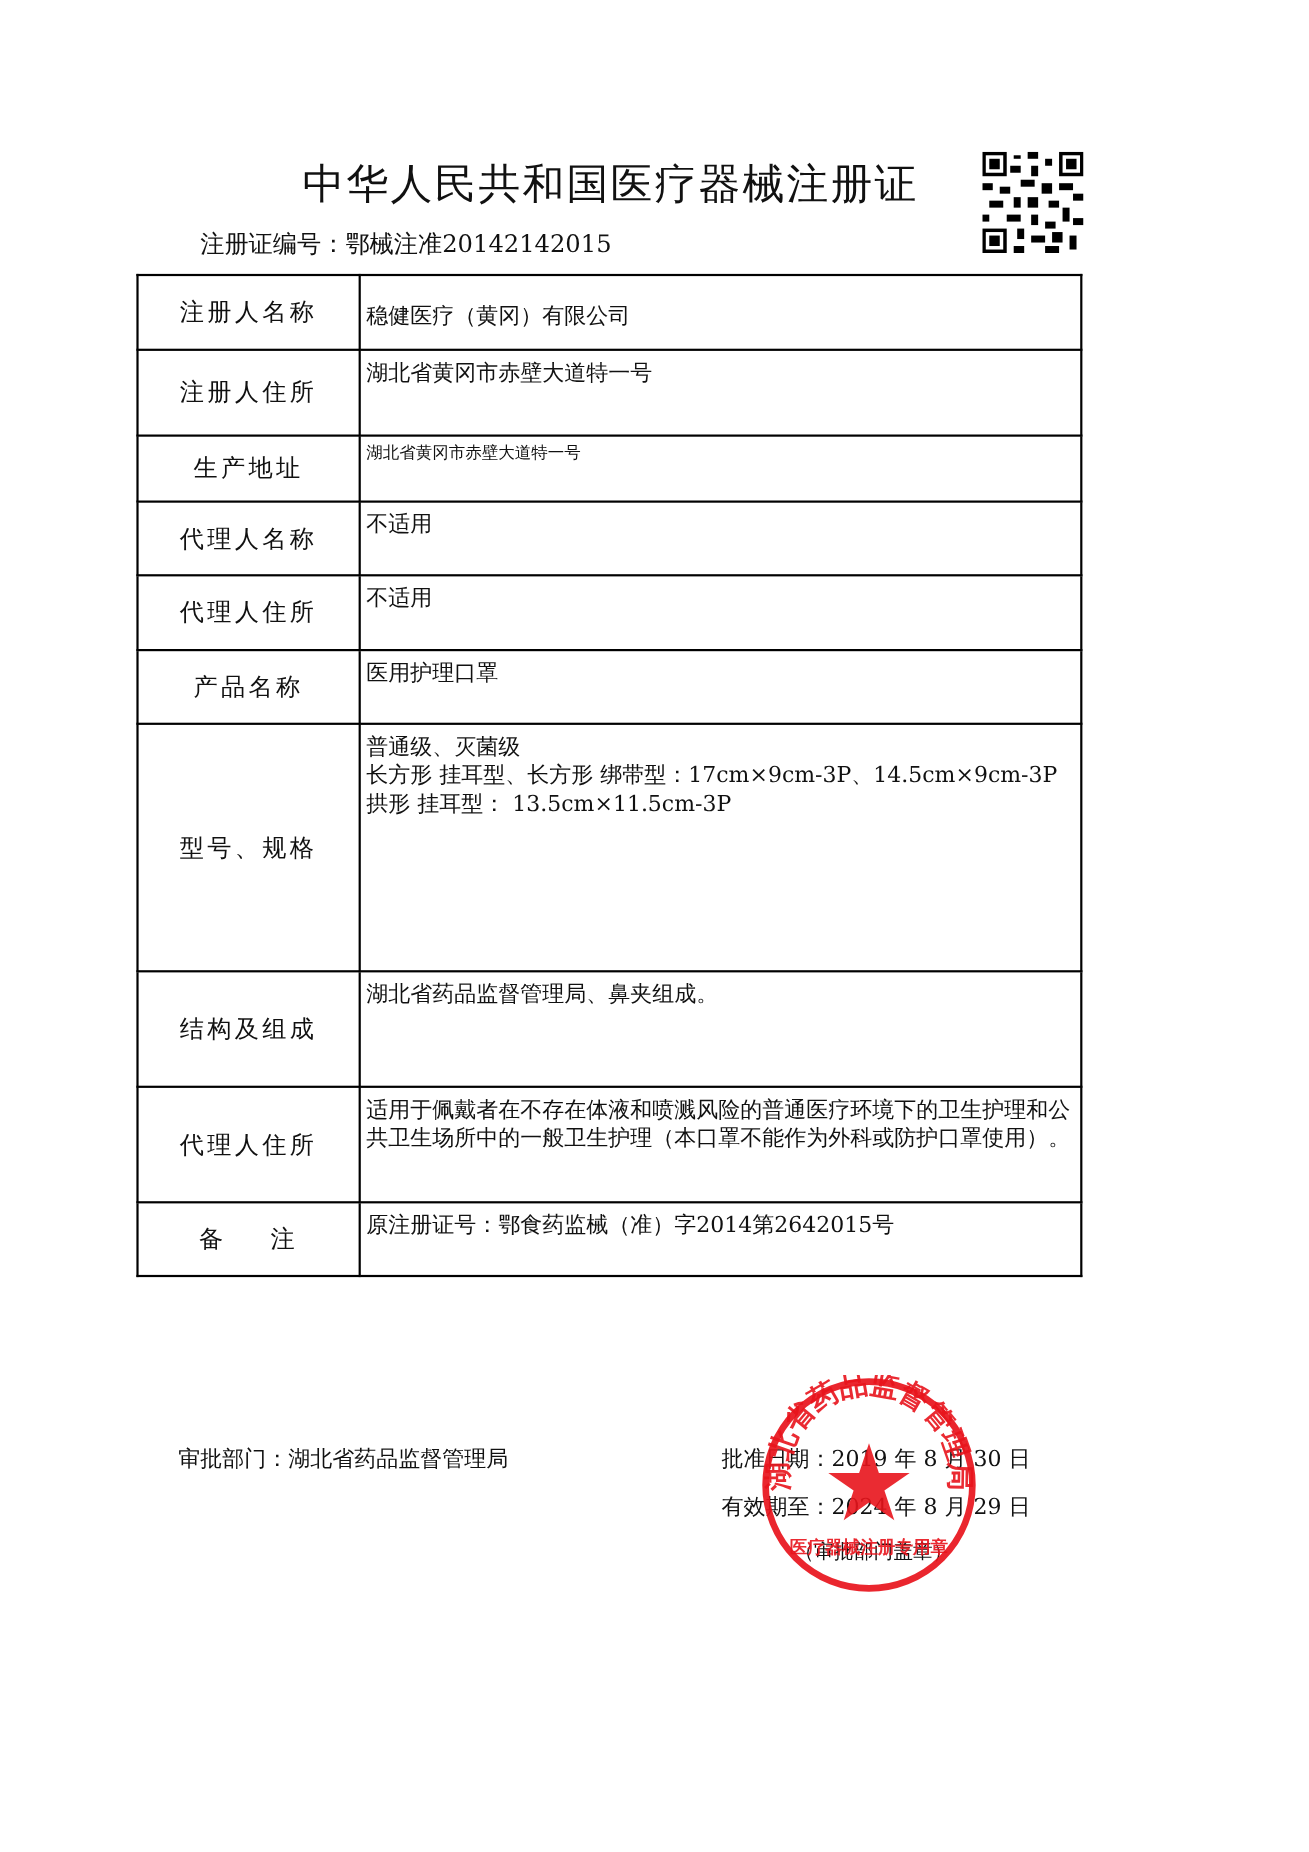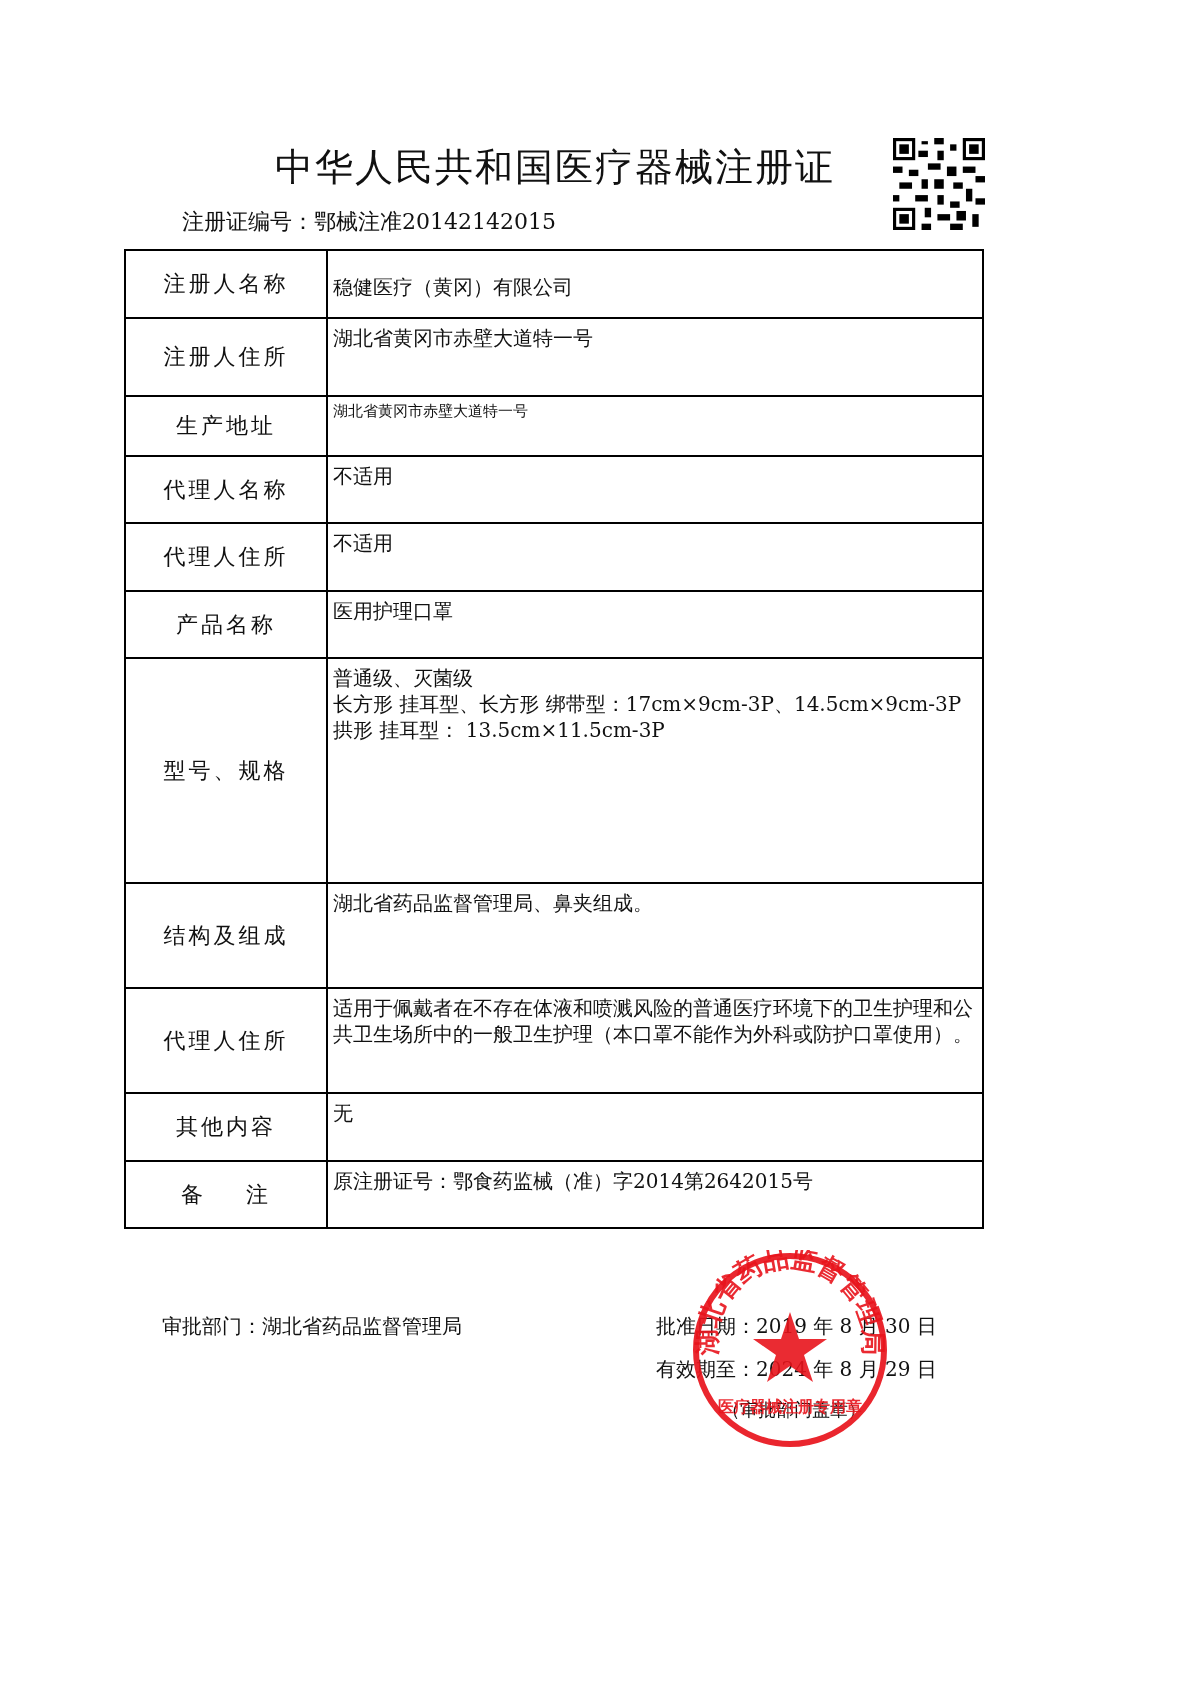--- a/index.html
+++ b/index.html
@@ -104,24 +104,20 @@
     </td>
   </tr>
   <tr style="height:105px">
     <td class="label">结构及组成</td>
     <td class="value">湖北省药品监督管理局、鼻夹组成。</td>
   </tr>
   <tr style="height:105px">
     <td class="label">代理人住所</td>
     <td class="value">适用于佩戴者在不存在体液和喷溅风险的普通医疗环境下的卫生护理和公共卫生场所中的一般卫生护理（本口罩不能作为外科或防护口罩使用）。</td>
   </tr>
-  <tr style="height:68px">
-    <td class="label">其他内容</td>
-    <td class="value" style="padding-top:20px">无</td>
-  </tr>
   <tr style="height:67px">
     <td class="label" style="white-space:pre">备    注</td>
     <td class="value">原注册证号：鄂食药监械（准）字2014第2642015号</td>
   </tr>
 </tbody>
   </table>
 
 <div class="footer" style="left:162px;top:1313px">
   <span>审批部门：</span><span>湖北省药品监督管理局</span>
 </div>

